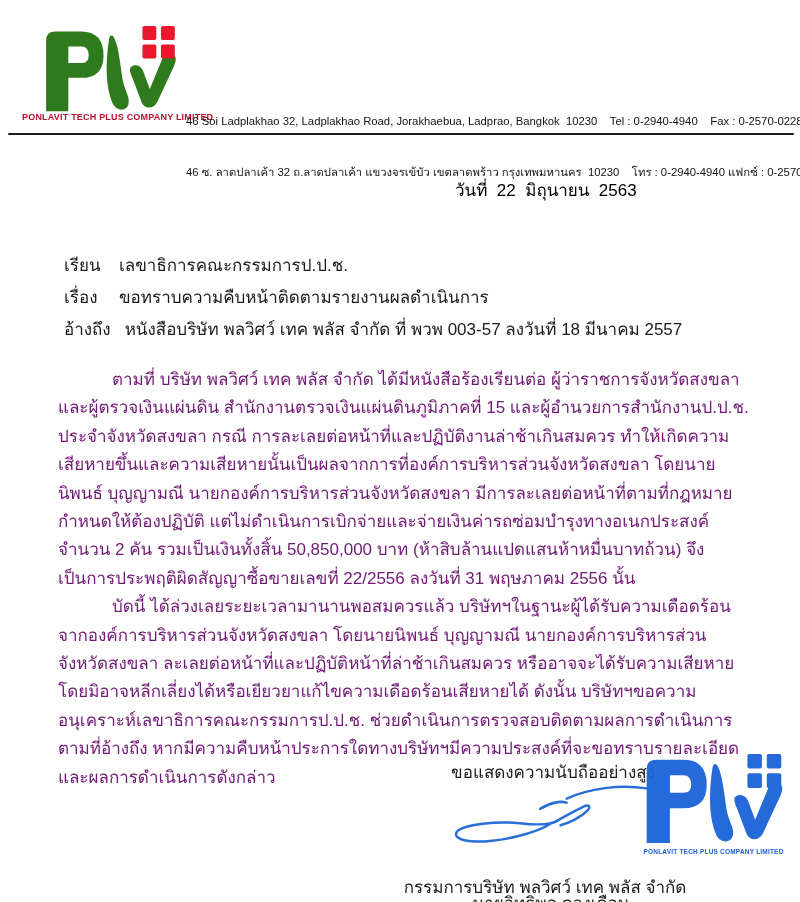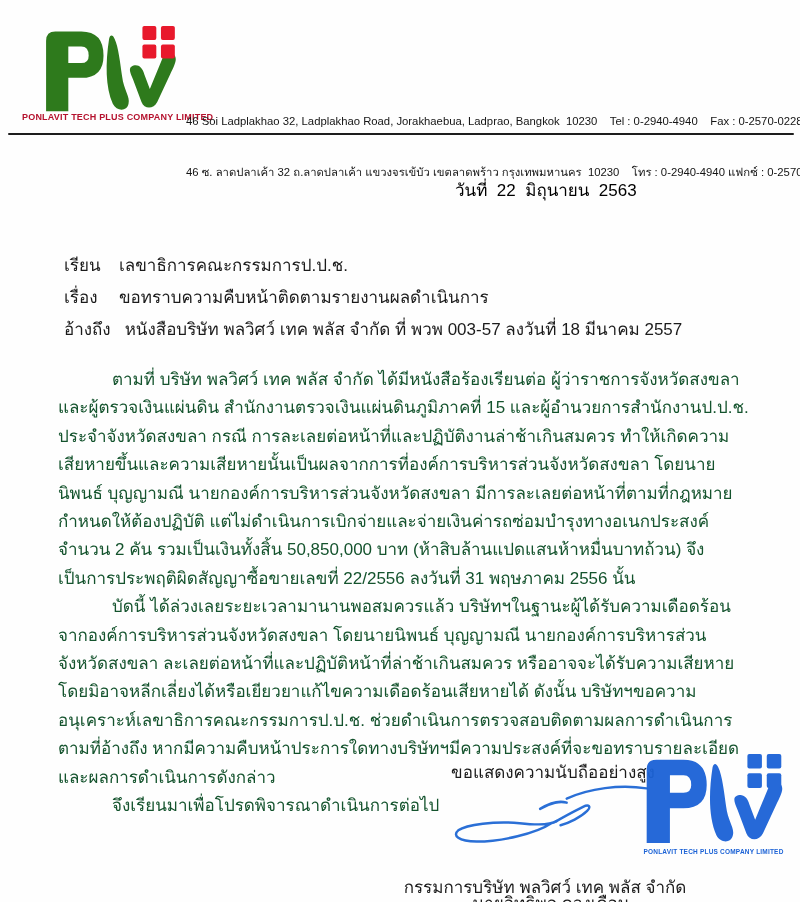--- a/index.html
+++ b/index.html
@@ -34,21 +34,21 @@
     position:absolute;left:455px;top:176px;
     font-size:17px;color:#000000;white-space:pre;
   }
   .ref-block{position:absolute;left:64px;top:255px;width:680px;font-size:17px;}
   .ref-row{display:flex;margin-bottom:10px;line-height:22px;}
   .ref-label{min-width:41px;margin-right:14px;white-space:nowrap;}
   .ref-text{white-space:nowrap;}
 
   .body-text{
     position:absolute;left:58px;top:366px;width:694px;
-    font-size:17px;line-height:28.4px;color:#14532d;
+    font-size:17px;line-height:28.4px;color:#701a75;
     text-align:left;
   }
   .body-text p{margin:0;text-indent:54px;}
 
   
   .salutation{
     position:absolute;left:428px;top:758px;width:250px;
     font-size:17px;text-align:center;
   }
   .signature-svg{position:absolute;left:446px;top:780px;width:225px;height:72px;}
@@ -117,21 +117,20 @@
     </div>
     <div class="ref-row">
       <span class="ref-label">อ้างถึง</span>
       <span class="ref-text">หนังสือบริษัท พลวิศว์ เทค พลัส จำกัด ที่ พวพ 003-57 ลงวันที่ 18 มีนาคม 2557</span>
     </div>
   </div>
 
   <div class="body-text">
     <p>ตามที่ บริษัท พลวิศว์ เทค พลัส จำกัด ได้มีหนังสือร้องเรียนต่อ ผู้ว่าราชการจังหวัดสงขลา และผู้ตรวจเงินแผ่นดิน สำนักงานตรวจเงินแผ่นดินภูมิภาคที่ 15 และผู้อำนวยการสำนักงานป.ป.ช. ประจำจังหวัดสงขลา กรณี การละเลยต่อหน้าที่และปฏิบัติงานล่าช้าเกินสมควร ทำให้เกิดความเสียหายขึ้นและความเสียหายนั้นเป็นผลจากการที่องค์การบริหารส่วนจังหวัดสงขลา โดยนายนิพนธ์ บุญญามณี นายกองค์การบริหารส่วนจังหวัดสงขลา มีการละเลยต่อหน้าที่ตามที่กฎหมายกำหนดให้ต้องปฏิบัติ แต่ไม่ดำเนินการเบิกจ่ายและจ่ายเงินค่ารถซ่อมบำรุงทางอเนกประสงค์ จำนวน 2 คัน รวมเป็นเงินทั้งสิ้น 50,850,000 บาท (ห้าสิบล้านแปดแสนห้าหมื่นบาทถ้วน) จึงเป็นการประพฤติผิดสัญญาซื้อขายเลขที่ 22/2556 ลงวันที่ 31 พฤษภาคม 2556 นั้น</p>
     <p>บัดนี้ ได้ล่วงเลยระยะเวลามานานพอสมควรแล้ว บริษัทฯในฐานะผู้ได้รับความเดือดร้อนจากองค์การบริหารส่วนจังหวัดสงขลา โดยนายนิพนธ์ บุญญามณี นายกองค์การบริหารส่วนจังหวัดสงขลา ละเลยต่อหน้าที่และปฏิบัติหน้าที่ล่าช้าเกินสมควร หรืออาจจะได้รับความเสียหายโดยมิอาจหลีกเลี่ยงได้หรือเยียวยาแก้ไขความเดือดร้อนเสียหายได้ ดังนั้น บริษัทฯขอความอนุเคราะห์เลขาธิการคณะกรรมการป.ป.ช. ช่วยดำเนินการตรวจสอบติดตามผลการดำเนินการตามที่อ้างถึง หากมีความคืบหน้าประการใดทางบริษัทฯมีความประสงค์ที่จะขอทราบรายละเอียดและผลการดำเนินการดังกล่าว</p>
-    <p>จึงเรียนมาเพื่อโปรดพิจารณาดำเนินการต่อไป</p>
   </div>
 
   <div class="salutation">ขอแสดงความนับถืออย่างสูง</div>
 
   <svg class="signature-svg" viewBox="0 0 220 70" fill="none" stroke="#2a6fd6" stroke-width="2.4" stroke-linecap="round">
     <path d="M103,42 C88,52 54,60 30,60 C12,60 6,54 12,49 C20,43 48,40 72,42 C90,44 102,44 108,40"></path>
     <path d="M108,40 C118,34 126,30 134,26 C140,23 142,26 138,30 C132,36 120,42 112,44"></path>
     <path d="M118,18 C140,8 170,4 196,8"></path>
     <path d="M92,28 C102,22 112,20 118,22"></path>
   </svg>

